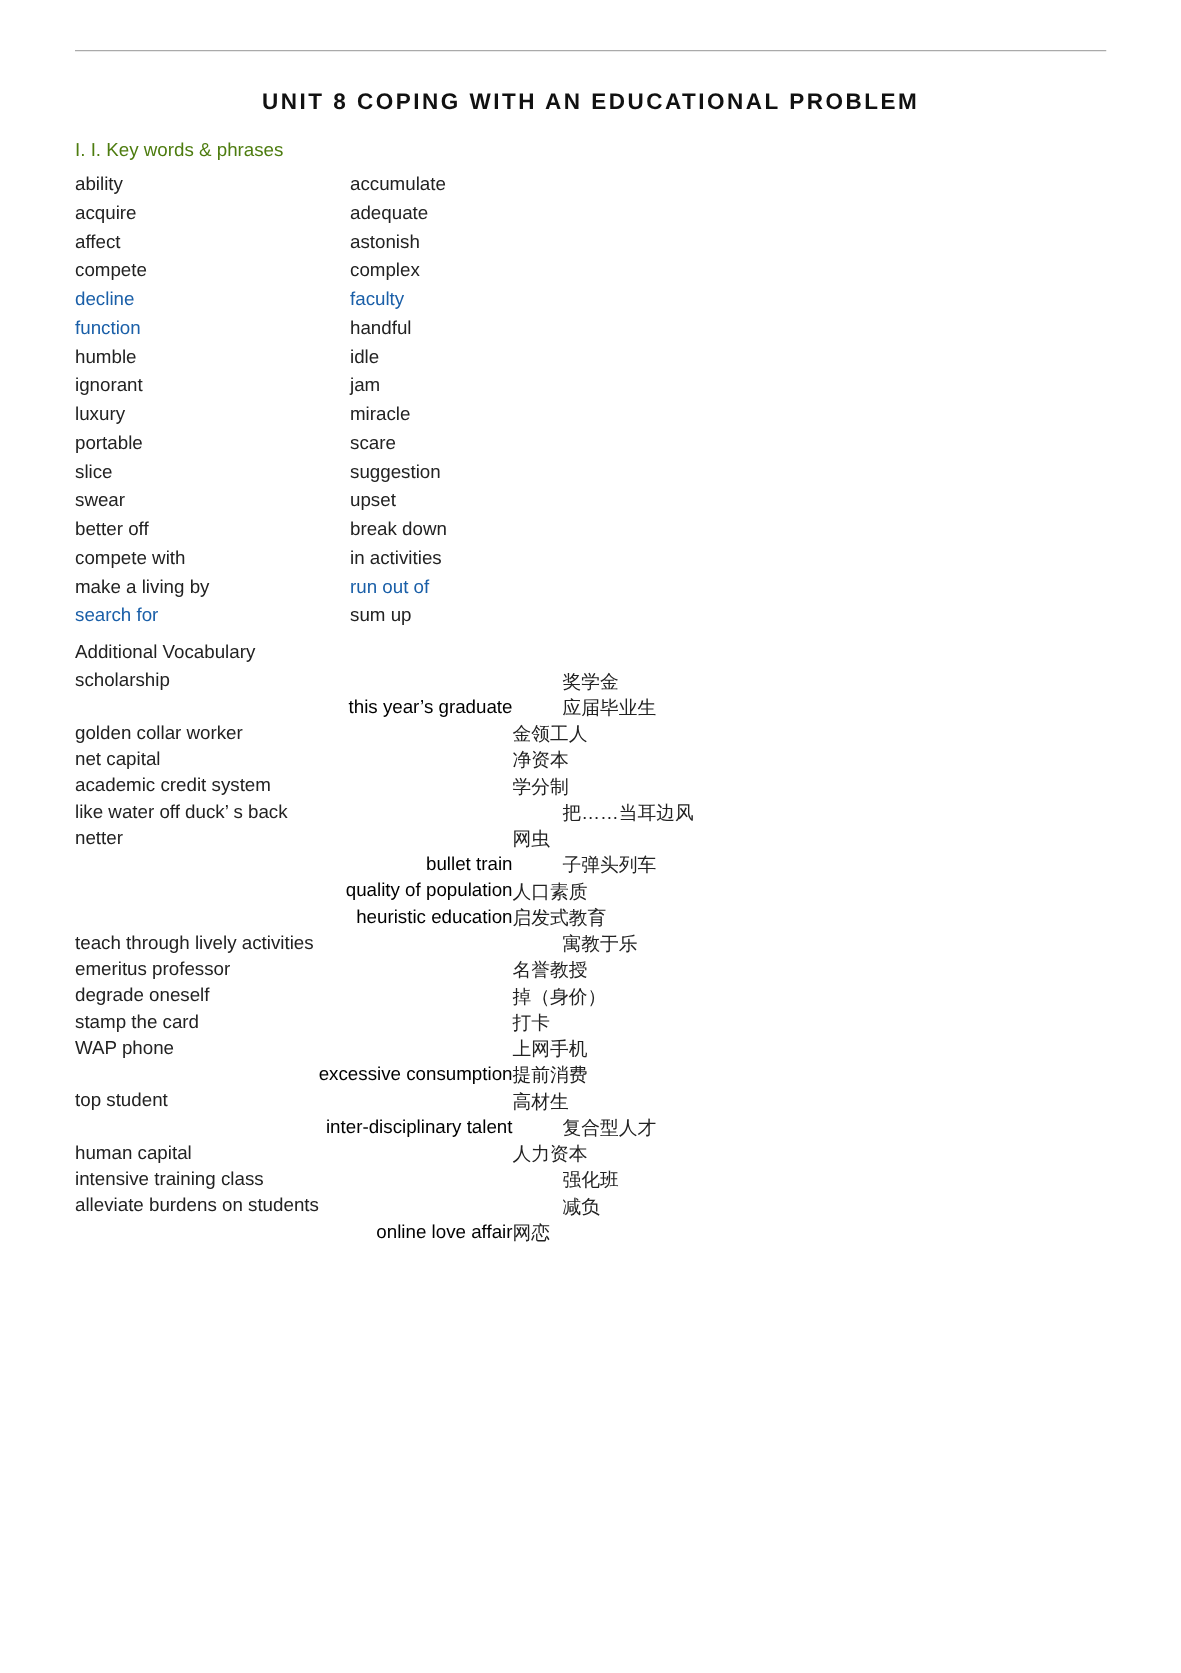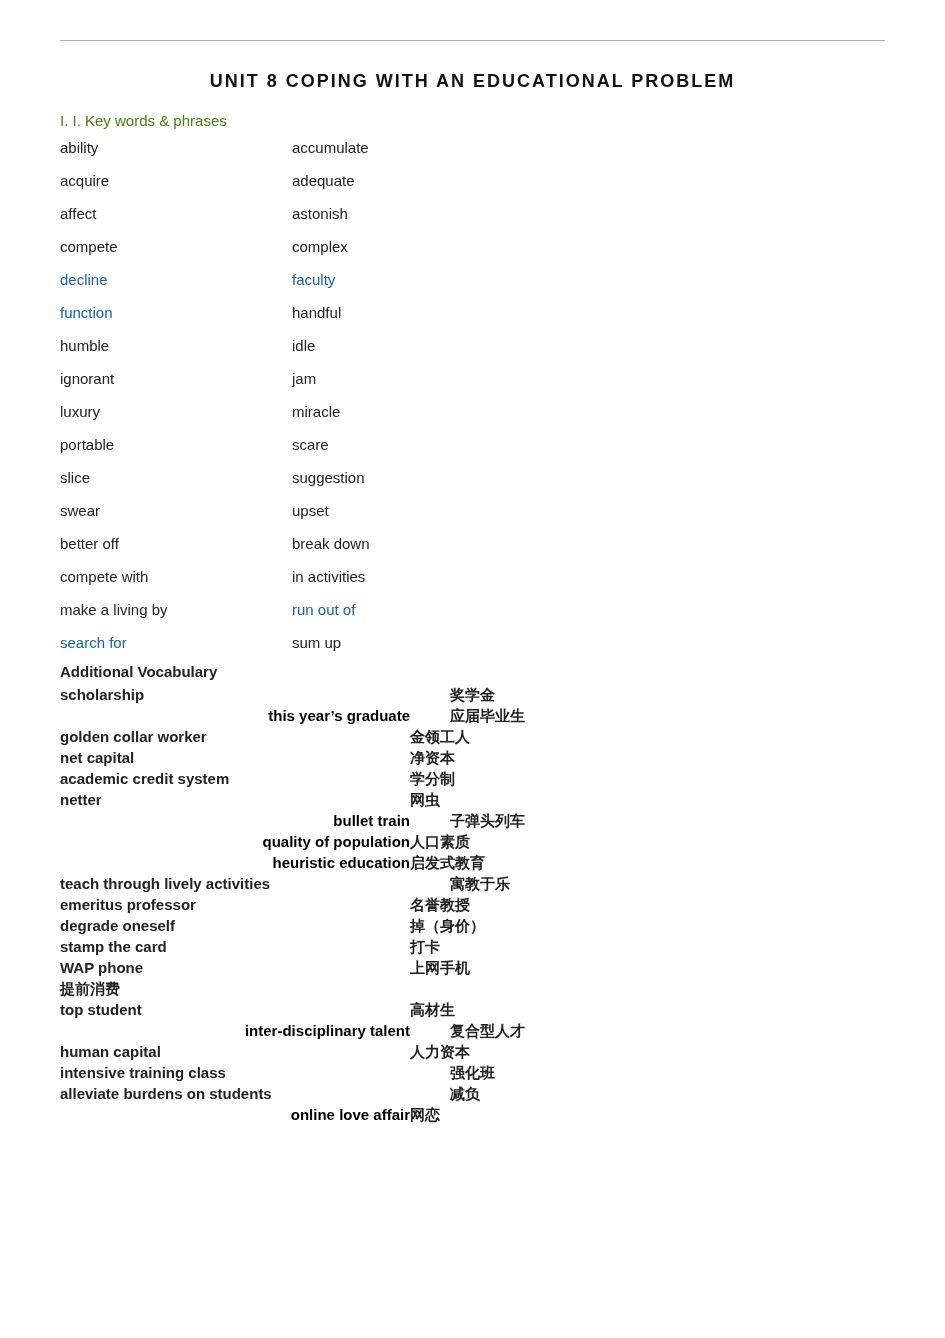--- a/index.html
+++ b/index.html
@@ -25,31 +25,29 @@
     .section-heading {
       color: #4d7c0f;
       font-size: 15px;
       margin-bottom: 8px;
     }
     .vocab-grid {
       display: grid;
       grid-template-columns: 220px 220px;
       row-gap: 2px;
       column-gap: 0;
-      gap: 12px;
     }
     .vocab-item {
       padding: 2px 0;
       color: #222;
       font-size: 15px;
     }
     .vocab-item.blue { color: #1a5fa8; }
     .additional-section {
       margin-top: 10px;
-      font-weight: bold;
     }
     .add-heading {
       color: #222;
       font-size: 15px;
       margin-bottom: 6px;
     }
     .add-row {
       display: flex;
       flex-direction: row;
       margin-bottom: 2px;
@@ -127,20 +125,24 @@
       </div>
       <div class="add-row">
         <span class="add-en">net  capital</span>
         <span class="add-cn">净资本</span>
       </div>
       <div class="add-row">
         <span class="add-en">academic  credit  system</span>
         <span class="add-cn">学分制</span>
       </div>
       <div class="add-row">
+        <span class="add-en">like  water  off  duck’    s  back</span>
+        <span class="add-cn indented">把……当耳边风</span>
+      </div>
+      <div class="add-row">
         <span class="add-en">netter</span>
         <span class="add-cn">网虫</span>
       </div>
       <div class="add-row">
         <span class="add-en blue">bullet  train</span>
         <span class="add-cn indented">子弹头列车</span>
       </div>
       <div class="add-row">
         <span class="add-en blue">quality  of  population</span>
         <span class="add-cn">人口素质</span>
@@ -163,20 +165,21 @@
       </div>
       <div class="add-row">
         <span class="add-en">stamp  the  card</span>
         <span class="add-cn">打卡</span>
       </div>
       <div class="add-row">
         <span class="add-en">WAP  phone</span>
         <span class="add-cn">上网手机</span>
       </div>
       <div class="add-row">
+        <span class="add-en blue">excessive  consumption</span>
         <span class="add-cn">提前消费</span>
       </div>
       <div class="add-row">
         <span class="add-en">top  student</span>
         <span class="add-cn">高材生</span>
       </div>
       <div class="add-row">
         <span class="add-en blue">inter-disciplinary  talent</span>
         <span class="add-cn indented">复合型人才</span>
       </div>

